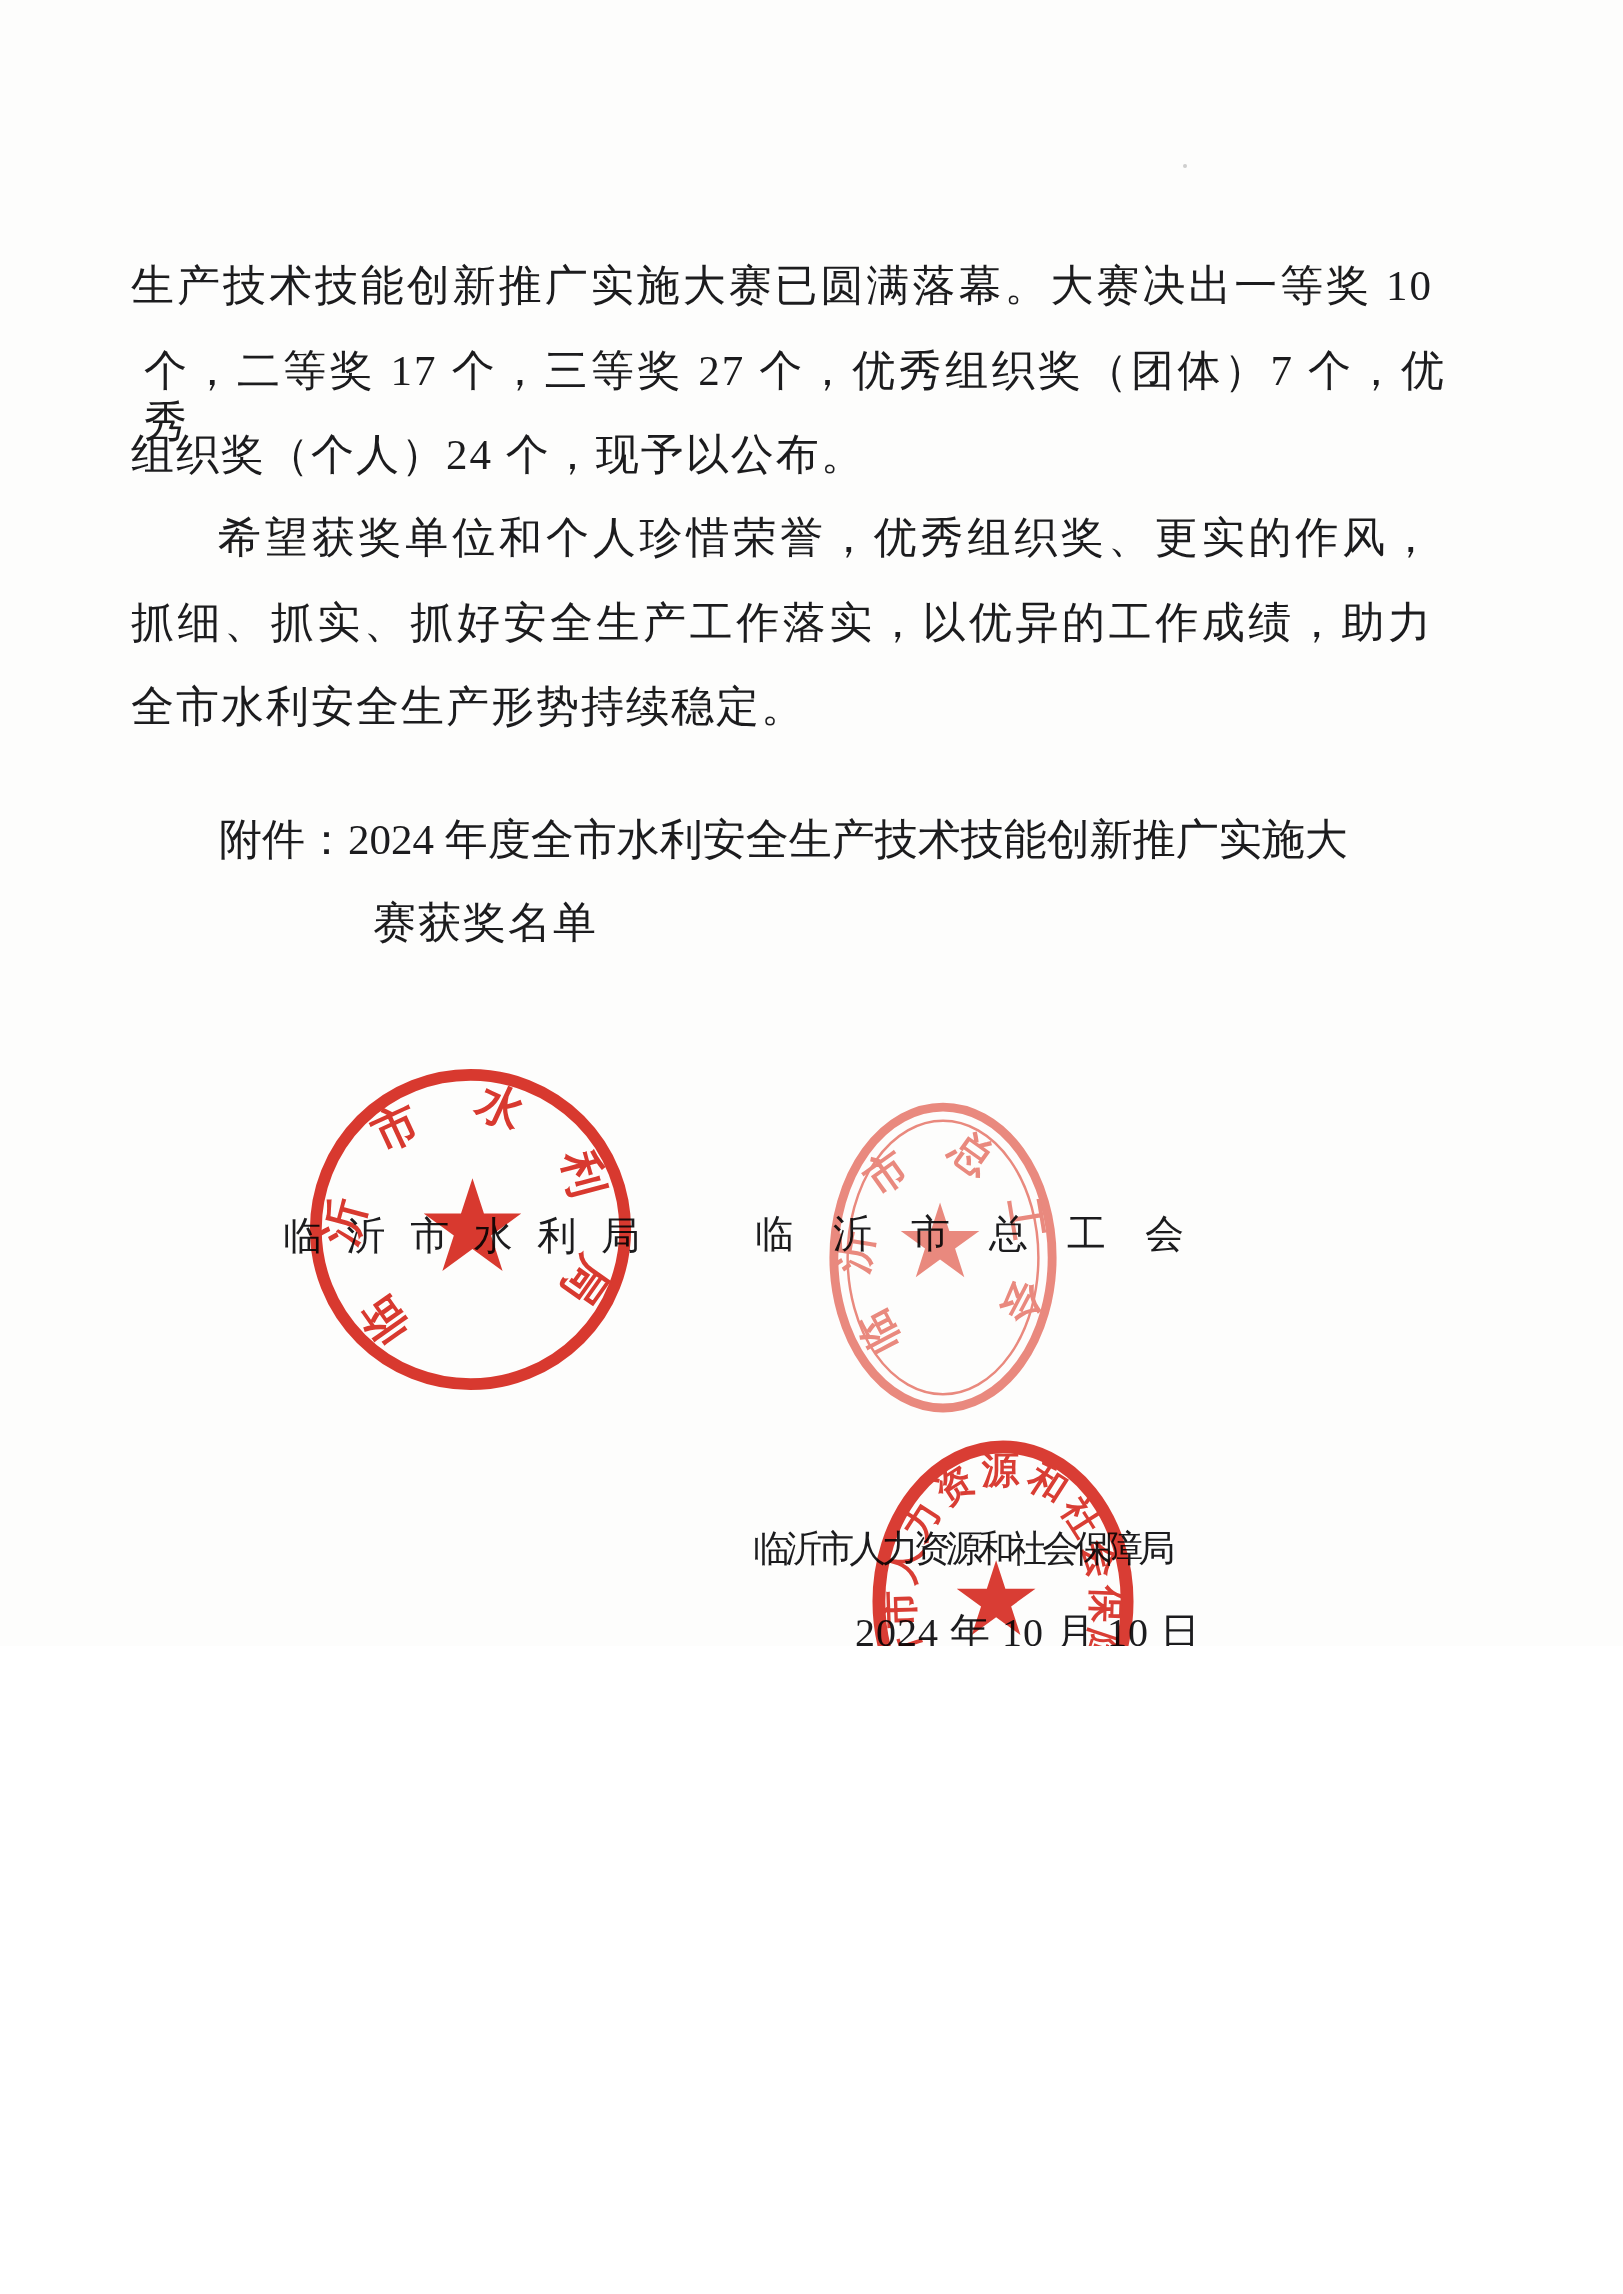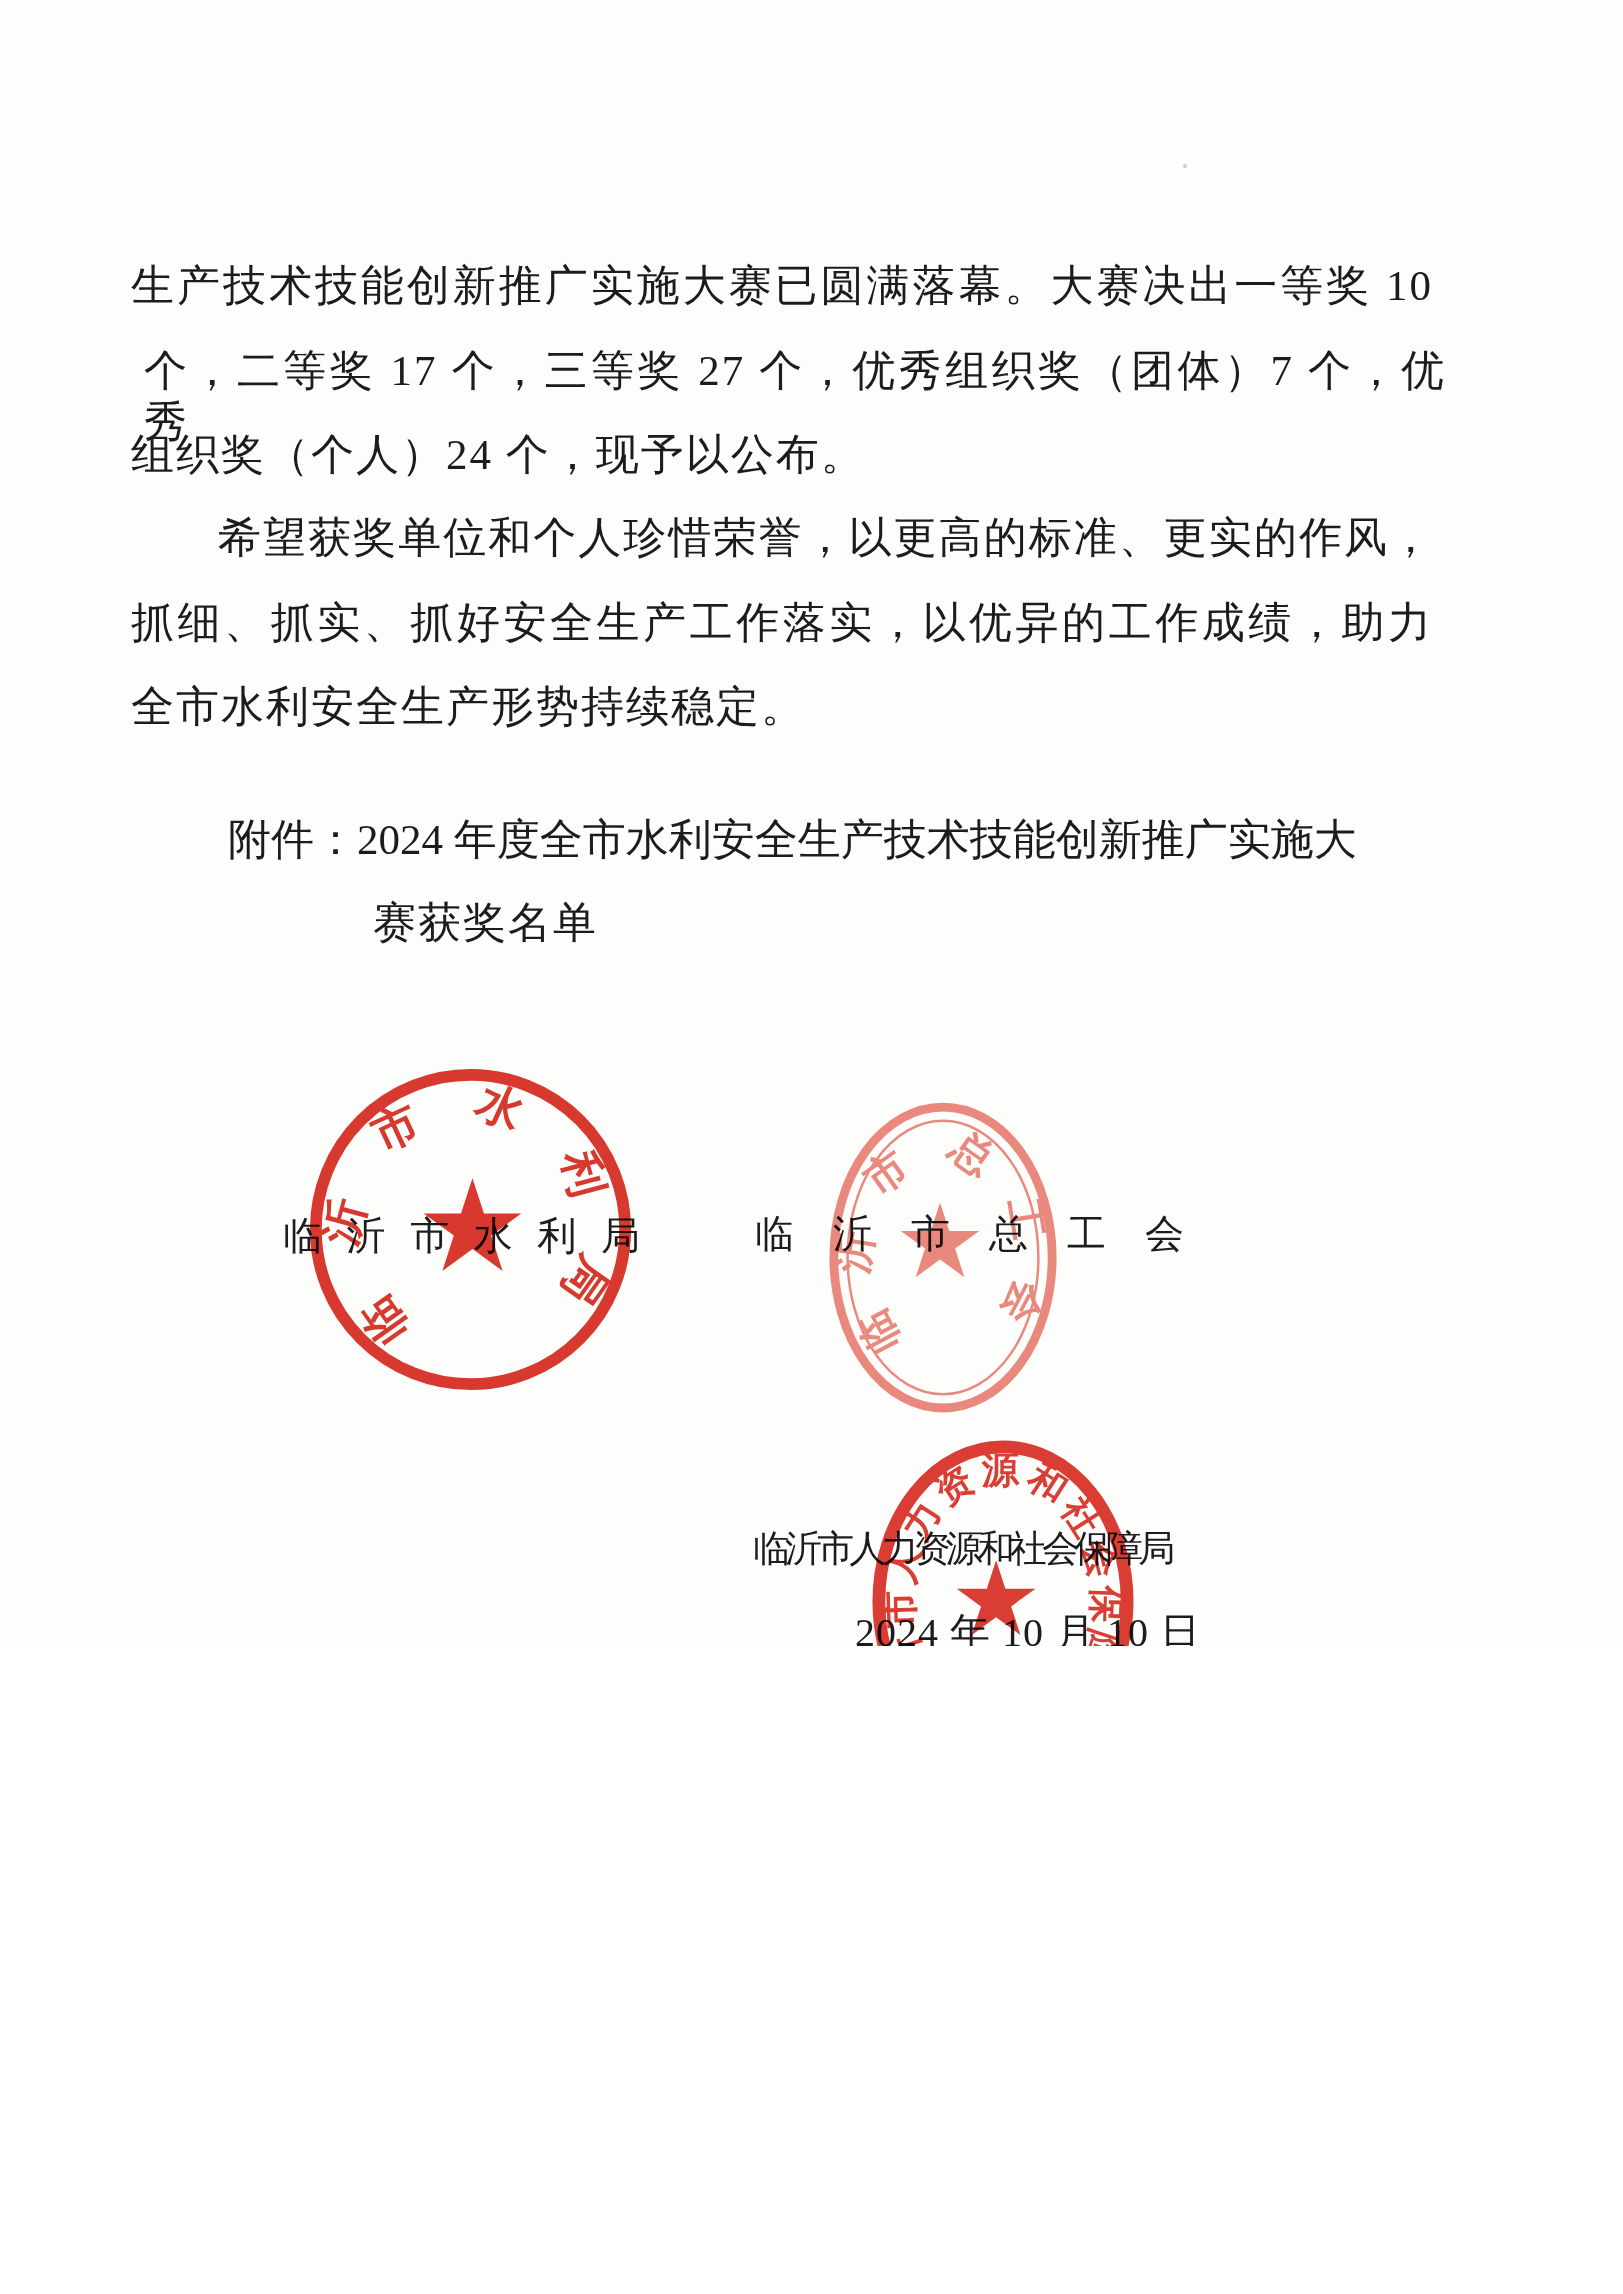--- a/index.html
+++ b/index.html
@@ -49,25 +49,25 @@
 </style>
 </head>
 <body>
 
 <div class="page">
 
   <div class="bline just" style="left:131px;top:260px">生产技术技能创新推广实施大赛已圆满落幕。大赛决出一等奖 10</div>
   <div class="bline just" style="left:144px;top:345px">个，二等奖 17 个，三等奖 27 个，优秀组织奖（团体）7 个，优秀</div>
   <div class="bline" style="left:131px;top:429px">组织奖（个人）24 个，现予以公布。</div>
 
-  <div class="bline just" style="left:218px;top:512px;width:1216px">希望获奖单位和个人珍惜荣誉，以更高的标准、更实的作风，</div>
+  <div class="bline just" style="left:218px;top:512px;width:1216px">希望获奖单位和个人珍惜荣誉，优秀组织奖、更实的作风，</div>
   <div class="bline" style="left:131px;top:681px">全市水利安全生产形势持续稳定。</div>
   <div class="bline just" style="left:131px;top:597px">抓细、抓实、抓好安全生产工作落实，以优异的工作成绩，助力</div>
 
-  <div class="bline tight" style="left:228px;top:814px">附件：2024 年度全市水利安全生产技术技能创新推广实施大</div>
+  <div class="bline tight" style="left:219px;top:814px">附件：2024 年度全市水利安全生产技术技能创新推广实施大</div>
   <div class="bline" style="left:373px;top:897px">赛获奖名单</div>
 
   <div class="sig" style="left:283px;top:1213px;letter-spacing:24.6px">临沂市水利局</div>
   <div class="sig" style="left:755px;top:1211px;letter-spacing:39px">临沂市总工会</div>
   <div class="sig" style="left:753px;top:1526px;font-size:37px;letter-spacing:-4.9px">临沂市人力资源和社会保障局</div>
   <div class="sig" style="left:855px;top:1610px;font-size:40px;letter-spacing:1px">2024 年 10 月 10 日</div>
 
   <svg class="seal" style="left:303px;top:1062px;opacity:.92" width="335" height="335" viewBox="0 0 340 340">
     <circle cx="170" cy="170" r="157" fill="none" stroke="#d7281d" stroke-width="12"></circle>
     <path id="sealArc1" d="M 106.9 260.1 A 110 110 0 1 1 233.1 260.1" fill="none"></path>

